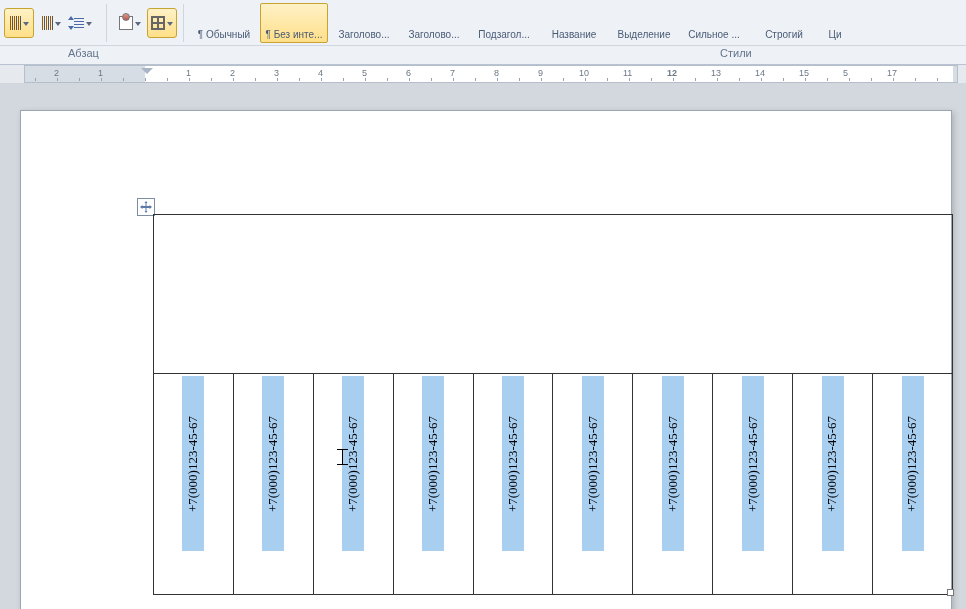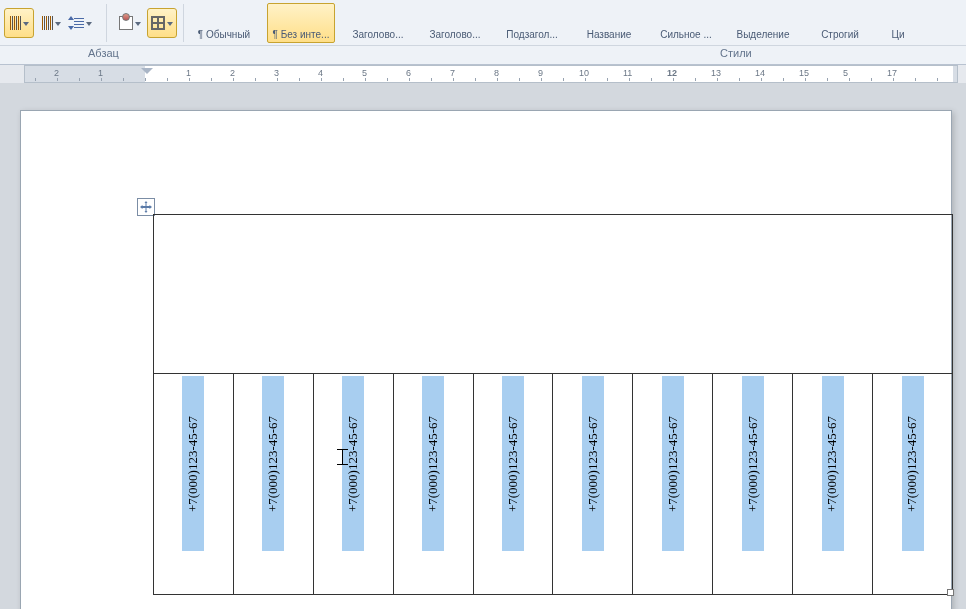--- a/index.html
+++ b/index.html
@@ -109,21 +109,21 @@
   .group-sep {
     width: 1px;
     height: 38px;
     background: #cfd6df;
     margin: 0 6px;
   }
 
   .styles-group {
     display: flex;
     align-items: center;
-    gap: 9px;
+    gap: 2px;
     height: 44px;
     overflow: hidden;
   }
   .style-thumb {
     width: 68px;
     height: 40px;
     border: 1px solid transparent;
     border-radius: 2px;
     display: flex;
     flex-direction: column;
@@ -370,36 +370,36 @@
     <div class="style-thumb">
       <span class="label">Заголово...</span>
     </div>
     <div class="style-thumb">
       <span class="label">Подзагол...</span>
     </div>
     <div class="style-thumb">
       <span class="label">Название</span>
     </div>
     <div class="style-thumb">
+      <span class="label">Выделение</span>
+    </div>
+    <div class="style-thumb">
       <span class="label">Сильное ...</span>
-    </div>
-    <div class="style-thumb">
-      <span class="label">Выделение</span>
     </div>
     <div class="style-thumb">
       <span class="label">Строгий</span>
     </div>
     <div class="style-thumb" style="width:30px">
       <span class="label">Ци</span>
     </div>
   </div>
 </div>
 
 <div class="group-labels">
-  <span style="left:88px">Абзац</span>
+  <span style="left:68px">Абзац</span>
   <span style="left:720px">Стили</span>
 </div>
 
 <div class="ruler-row">
   <div class="ruler-corner"></div>
   <div class="ruler">
     <div class="margin left"></div>
     <div class="margin right"></div>
     <div class="indent-marker" style="left:116px"></div>
     <div class="tick-strip" id="ruler-ticks">

